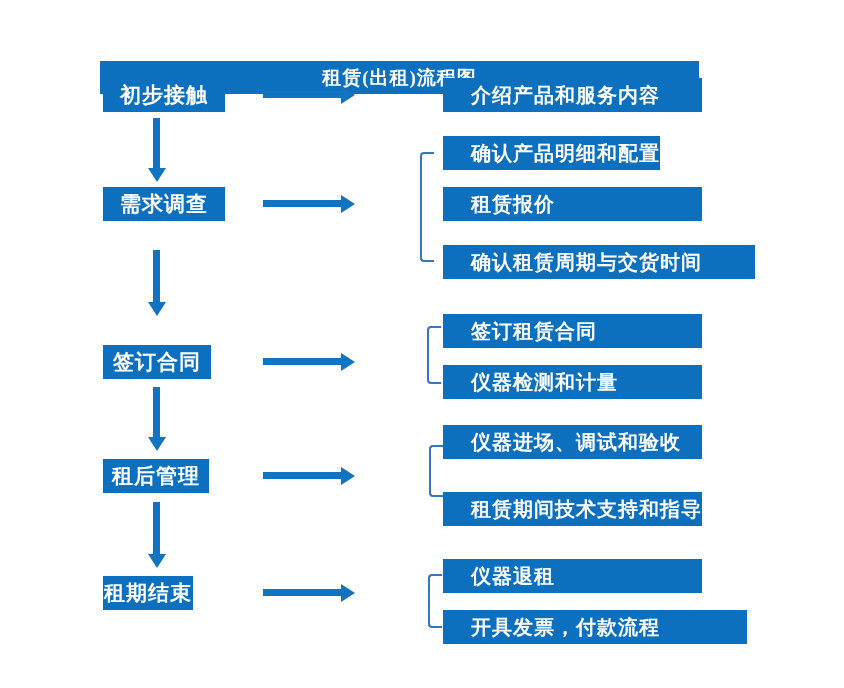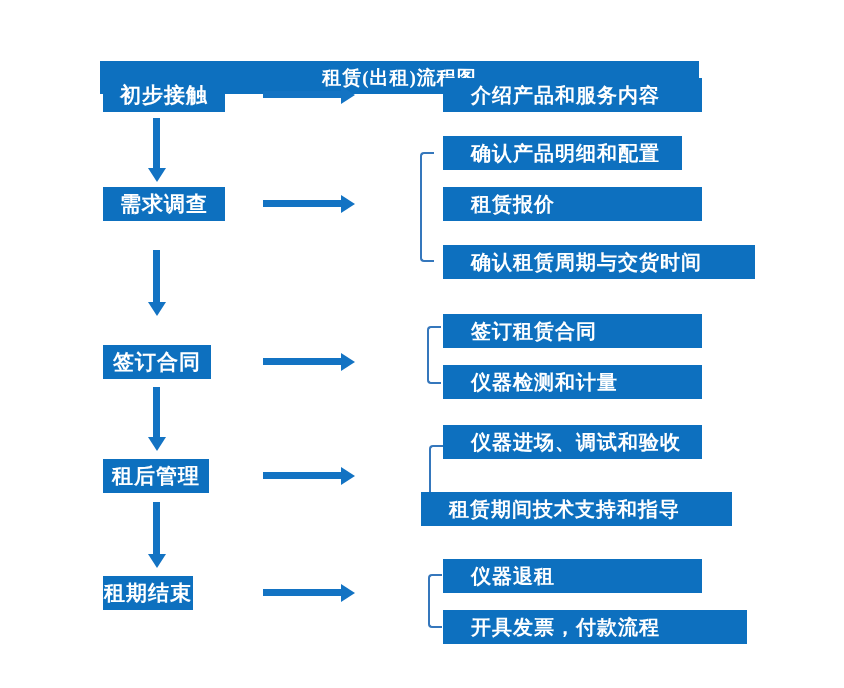--- a/index.html
+++ b/index.html
@@ -95,23 +95,23 @@
     <div class="shaft"></div>
     <div class="head"></div>
   </div>
 
   <div class="bracket" style="left:420px;top:152px;height:110px"></div>
   <div class="bracket" style="left:427px;top:326px;height:58px"></div>
   <div class="bracket" style="left:429px;top:445px;height:52px"></div>
   <div class="bracket" style="left:428px;top:574px;height:54px"></div>
 
   <div class="box detail" style="left:443px;top:78px;width:259px;height:34px">介绍产品和服务内容</div>
-  <div class="box detail" style="left:443px;top:136px;width:239px;height:34px">确认产品明细和配置</div>
+  <div class="box detail" style="left:443px;top:136px;width:217px;height:34px">确认产品明细和配置</div>
   <div class="box detail" style="left:443px;top:187px;width:259px;height:34px">租赁报价</div>
   <div class="box detail" style="left:443px;top:245px;width:312px;height:34px">确认租赁周期与交货时间</div>
   <div class="box detail" style="left:443px;top:314px;width:259px;height:34px">签订租赁合同</div>
   <div class="box detail" style="left:443px;top:365px;width:259px;height:34px">仪器检测和计量</div>
   <div class="box detail" style="left:443px;top:425px;width:259px;height:34px">仪器进场、调试和验收</div>
-  <div class="box detail" style="left:421px;top:492px;width:311px;height:34px">租赁期间技术支持和指导</div>
+  <div class="box detail" style="left:443px;top:492px;width:259px;height:34px">租赁期间技术支持和指导</div>
   <div class="box detail" style="left:443px;top:559px;width:259px;height:34px">仪器退租</div>
   <div class="box detail" style="left:443px;top:610px;width:304px;height:34px">开具发票，付款流程</div>
 
 </div>
 
 </body></html>

